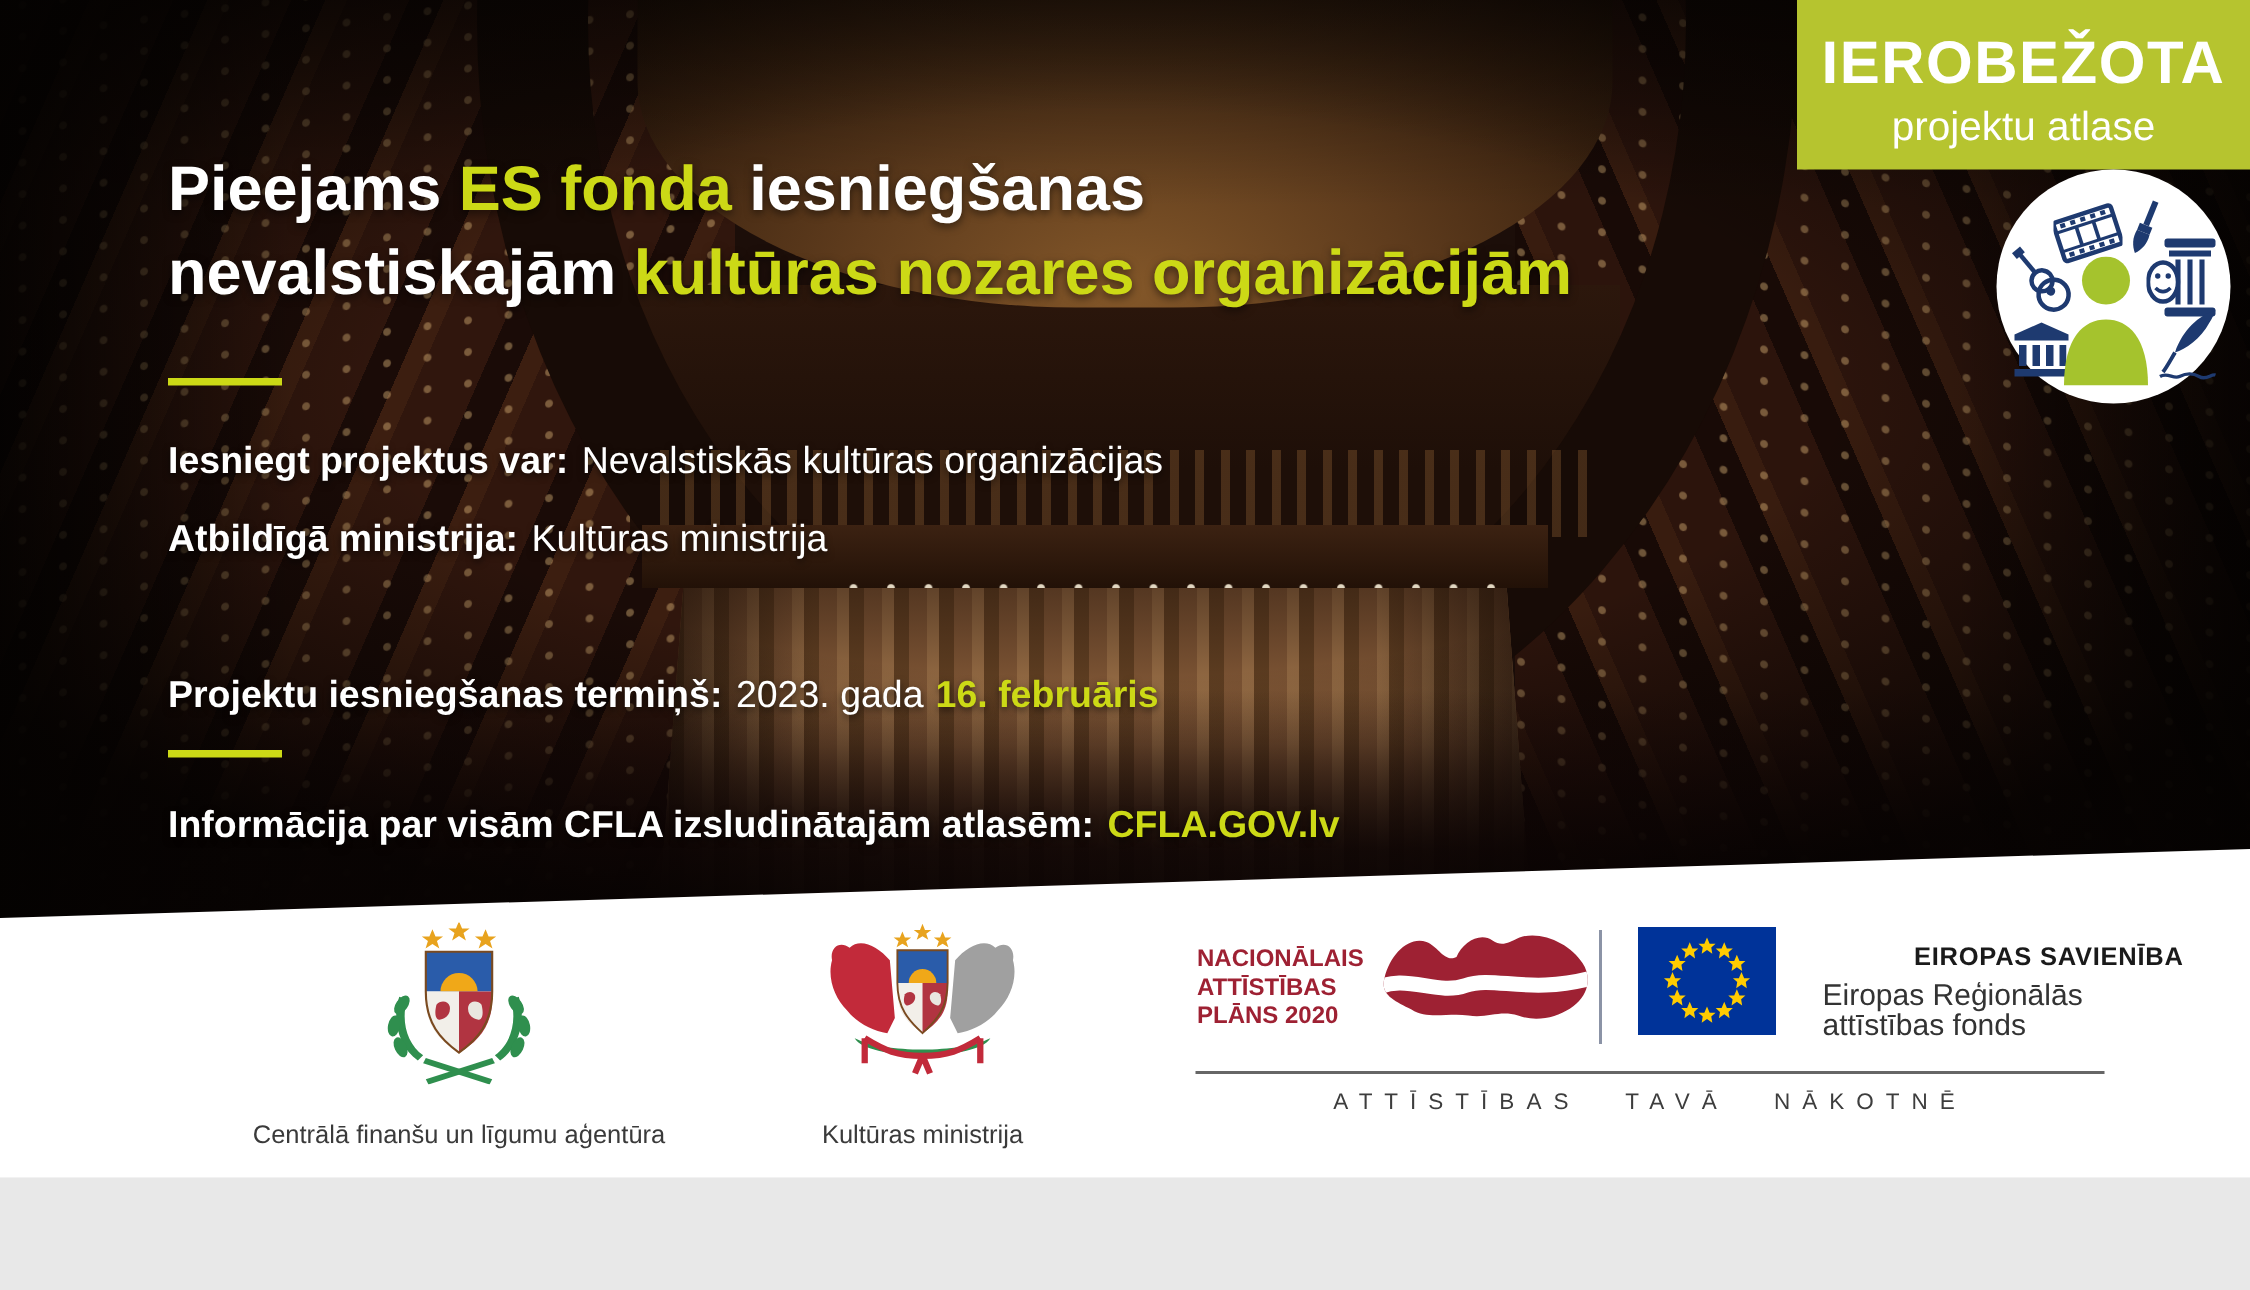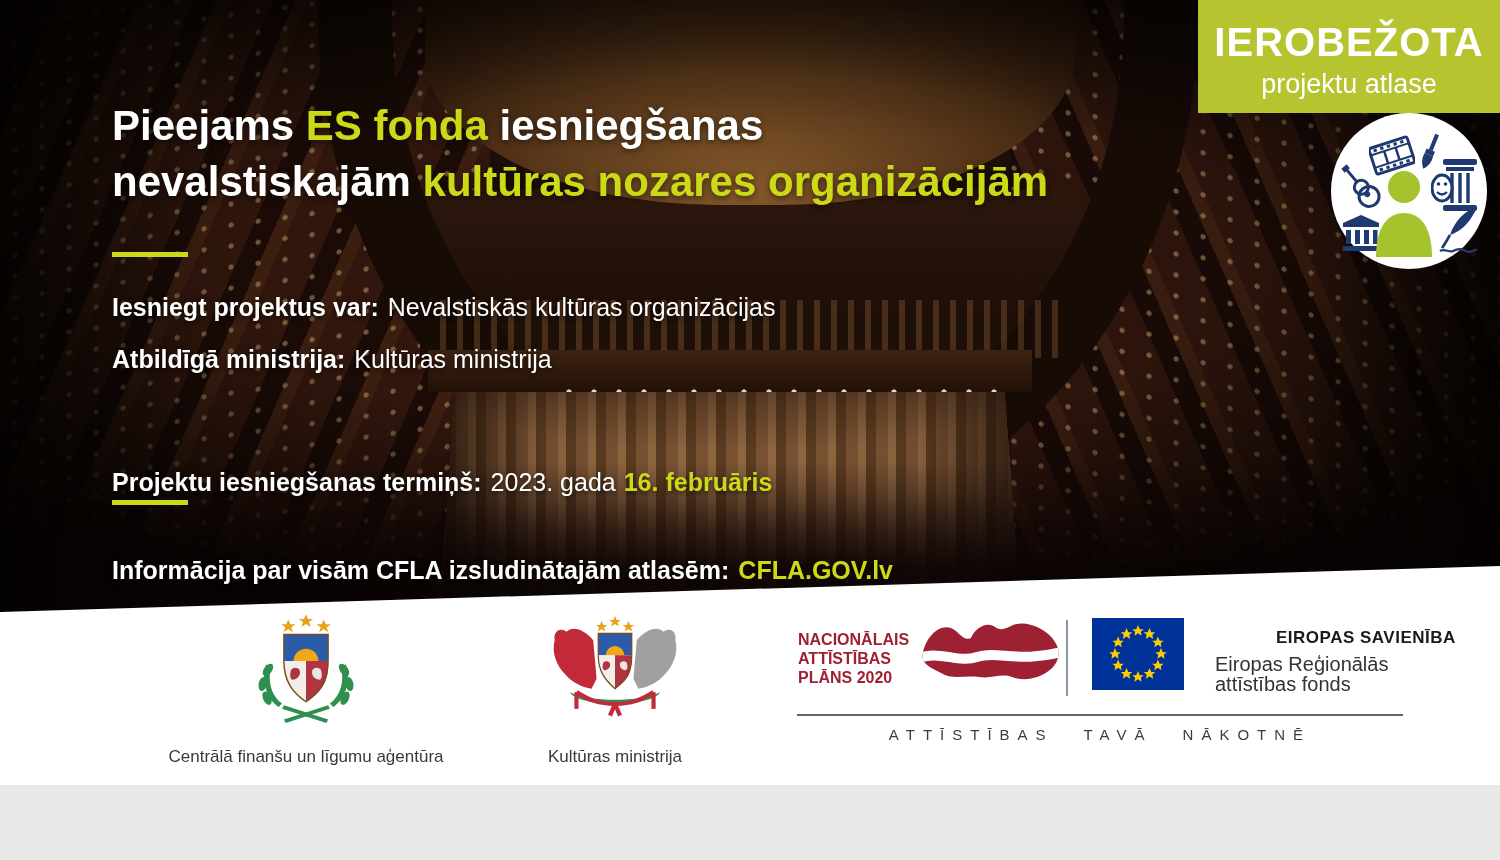--- a/index.html
+++ b/index.html
@@ -56,26 +56,26 @@
   .circle svg{position:absolute;}
 
   
   .headline{position:absolute;left:112px;top:98px;width:1000px;font-size:42px;font-weight:700;
             line-height:56px;color:#fff;text-shadow:0 2px 6px rgba(0,0,0,.55);}
   .yellow{color:#ccd916;}
   .dash{position:absolute;left:112px;width:76px;height:5px;background:#ccd916;}
   .dash1{top:252px;} .dash2{top:500px;}
   .detail{position:absolute;left:112px;width:1050px;font-size:25px;color:#fff;
           text-shadow:0 2px 5px rgba(0,0,0,.6);}
-  .d0{top:293px;} .d1{top:345px;} .d2{top:397px;} .d3{top:468px;}
+  .d0{top:293px;} .d1{top:345px;} .d2{top:397px;} .d3{top:449px;}
   .lbl{font-weight:700;margin-right:9px;}
   .val{font-weight:400;margin-right:8px;}
   .hl{font-weight:700;color:#ccd916;}
   .infoline{position:absolute;left:112px;top:536px;width:1100px;font-size:25px;font-weight:700;color:#fff;
-          text-shadow:0 2px 5px rgba(0,0,0,.6);margin-top:20px;}
+          text-shadow:0 2px 5px rgba(0,0,0,.6);}
   .infoline .hl{cursor:pointer;}
 
   
   .logolabel{position:absolute;font-size:17px;color:#3a3a3a;text-align:center;top:728px;margin-top:19px;}
   .cfla-label{left:126px;width:360px;}
   .km-label{left:435px;width:360px;}
   .nap{position:absolute;left:798px;top:630px;font-size:16px;font-weight:700;color:#9e2133;line-height:19px;}
   .eu-title{position:absolute;left:1276px;top:628px;font-size:17px;font-weight:700;color:#1a1a1a;letter-spacing:.5px;}
   .eu-sub{position:absolute;left:1215px;font-size:20px;color:#333;}
   .eu-sub.s1{top:653px;} .eu-sub.s2{top:673px;}

